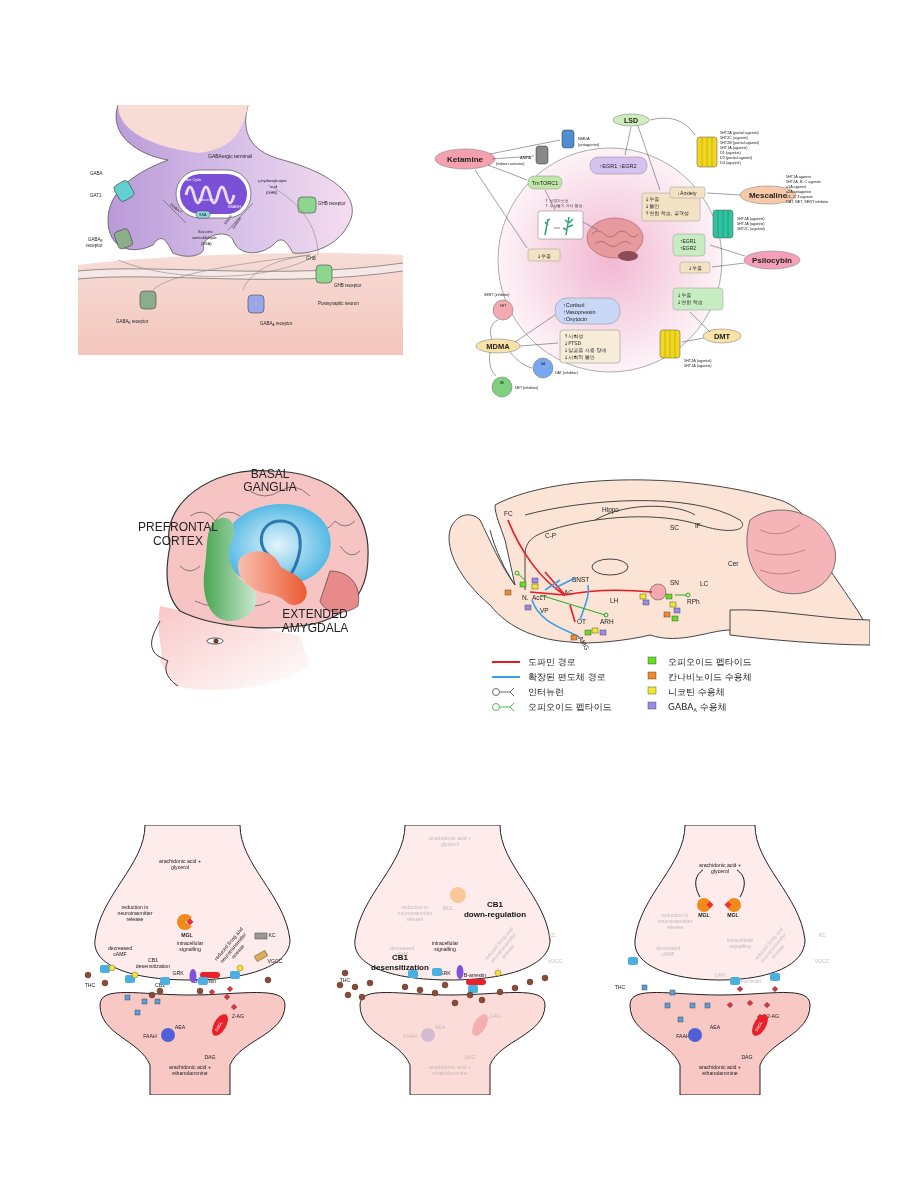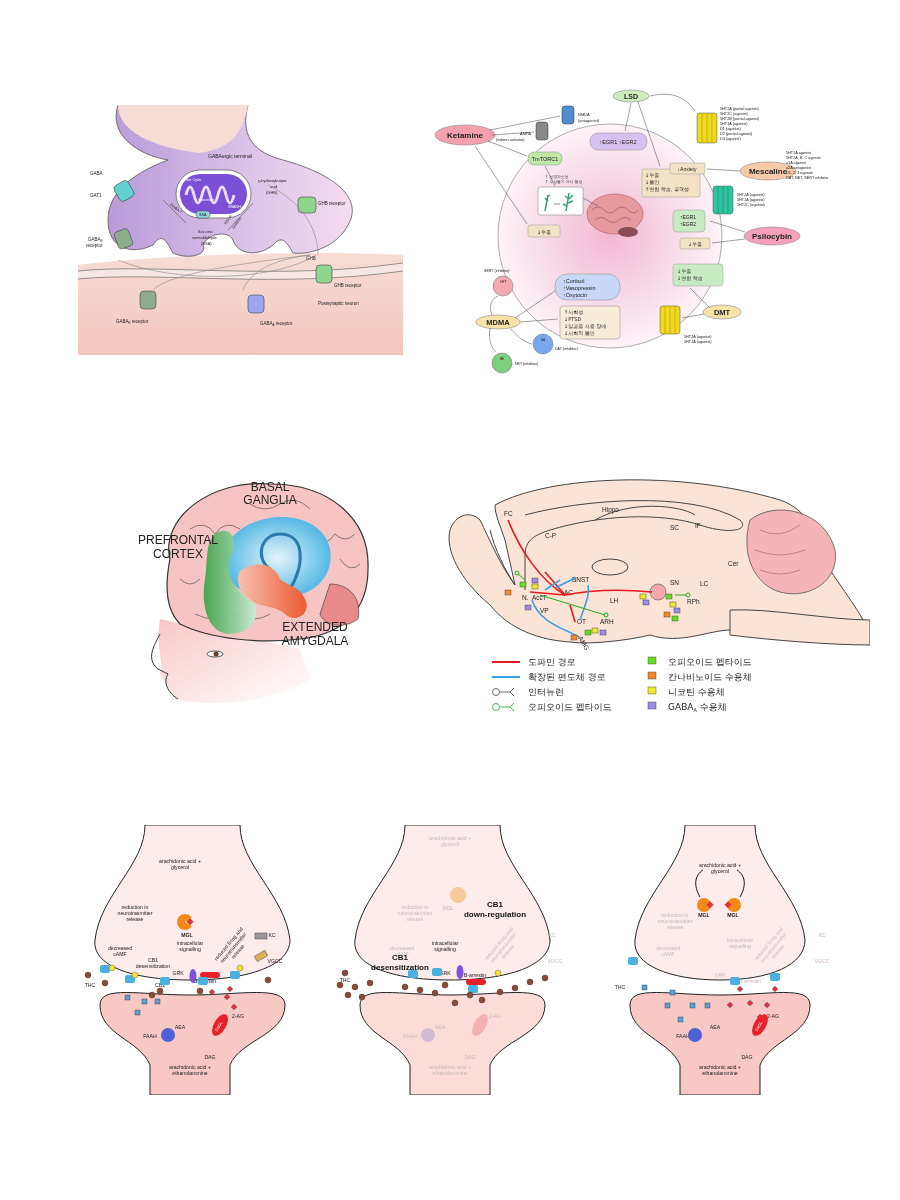--- a/index.html
+++ b/index.html
@@ -79,21 +79,21 @@
   <rect x="170" y="190" width="16" height="18" rx="4" fill="#9aa6ec" stroke="#444" stroke-width="0.6"></rect>
   <text x="182" y="220" font-size="4.5" class="t"><tspan>GABA</tspan><tspan font-size="3" dy="1">A</tspan><tspan dy="-1"> receptor</tspan></text>
 
   <path d="M40,155 C100,180 200,175 238,150" fill="none" stroke="#888" stroke-width="0.6"></path>
   <path d="M190,80 C230,100 240,130 240,150" fill="none" stroke="#888" stroke-width="0.6"></path>
   <path d="M232,150 C190,155 170,170 165,185" fill="none" stroke="#888" stroke-width="0.6"></path>
   <path d="M232,150 C150,160 90,170 75,185" fill="none" stroke="#888" stroke-width="0.6"></path>
 </svg>
 </div>
 
-<div class="panel" style="left:420px;top:86px;width:430px;height:290px;">
+<div class="panel" style="left:420px;top:110px;width:430px;height:290px;">
 <svg width="430" height="290" viewBox="0 0 430 290">
   <defs>
     <radialGradient id="g2c" cx="0.5" cy="0.5" r="0.5">
       <stop offset="0" stop-color="#f2b8d2"></stop>
           <stop offset="0.6" stop-color="#f8dbe8"></stop>
           <stop offset="1" stop-color="#fdf3f7"></stop>
     </radialGradient>
   </defs>
   <circle cx="190" cy="150" r="112" fill="url(#g2c)" stroke="#777" stroke-width="0.6"></circle>
 
@@ -209,21 +209,21 @@
         <line x1="284" y1="228" x2="262" y2="232"></line>
     <line x1="95" y1="232" x2="135" y2="205"></line>
         <line x1="100" y1="236" x2="138" y2="233"></line>
     <path d="M72,229 C68,220 72,212 78,210"></path>
         <path d="M90,242 C98,252 105,256 112,258"></path>
     <path d="M70,242 C68,255 72,262 76,266"></path>
   </g>
 </svg>
 </div>
 
-<div class="panel" style="left:100px;top:459px;width:300px;height:250px;">
+<div class="panel" style="left:100px;top:446px;width:300px;height:250px;">
 <svg width="300" height="250" viewBox="0 0 300 250">
   <defs>
     <linearGradient id="g3face" x1="0" y1="0" x2="1" y2="1">
       <stop offset="0" stop-color="#f9c7c7"></stop>
           <stop offset="1" stop-color="#ffffff"></stop>
     </linearGradient>
     <radialGradient id="g3blue" cx="0.5" cy="0.5" r="0.6">
           <stop offset="0" stop-color="#e4f4fb"></stop>
           <stop offset="1" stop-color="#3aaee0"></stop>
         </radialGradient>

